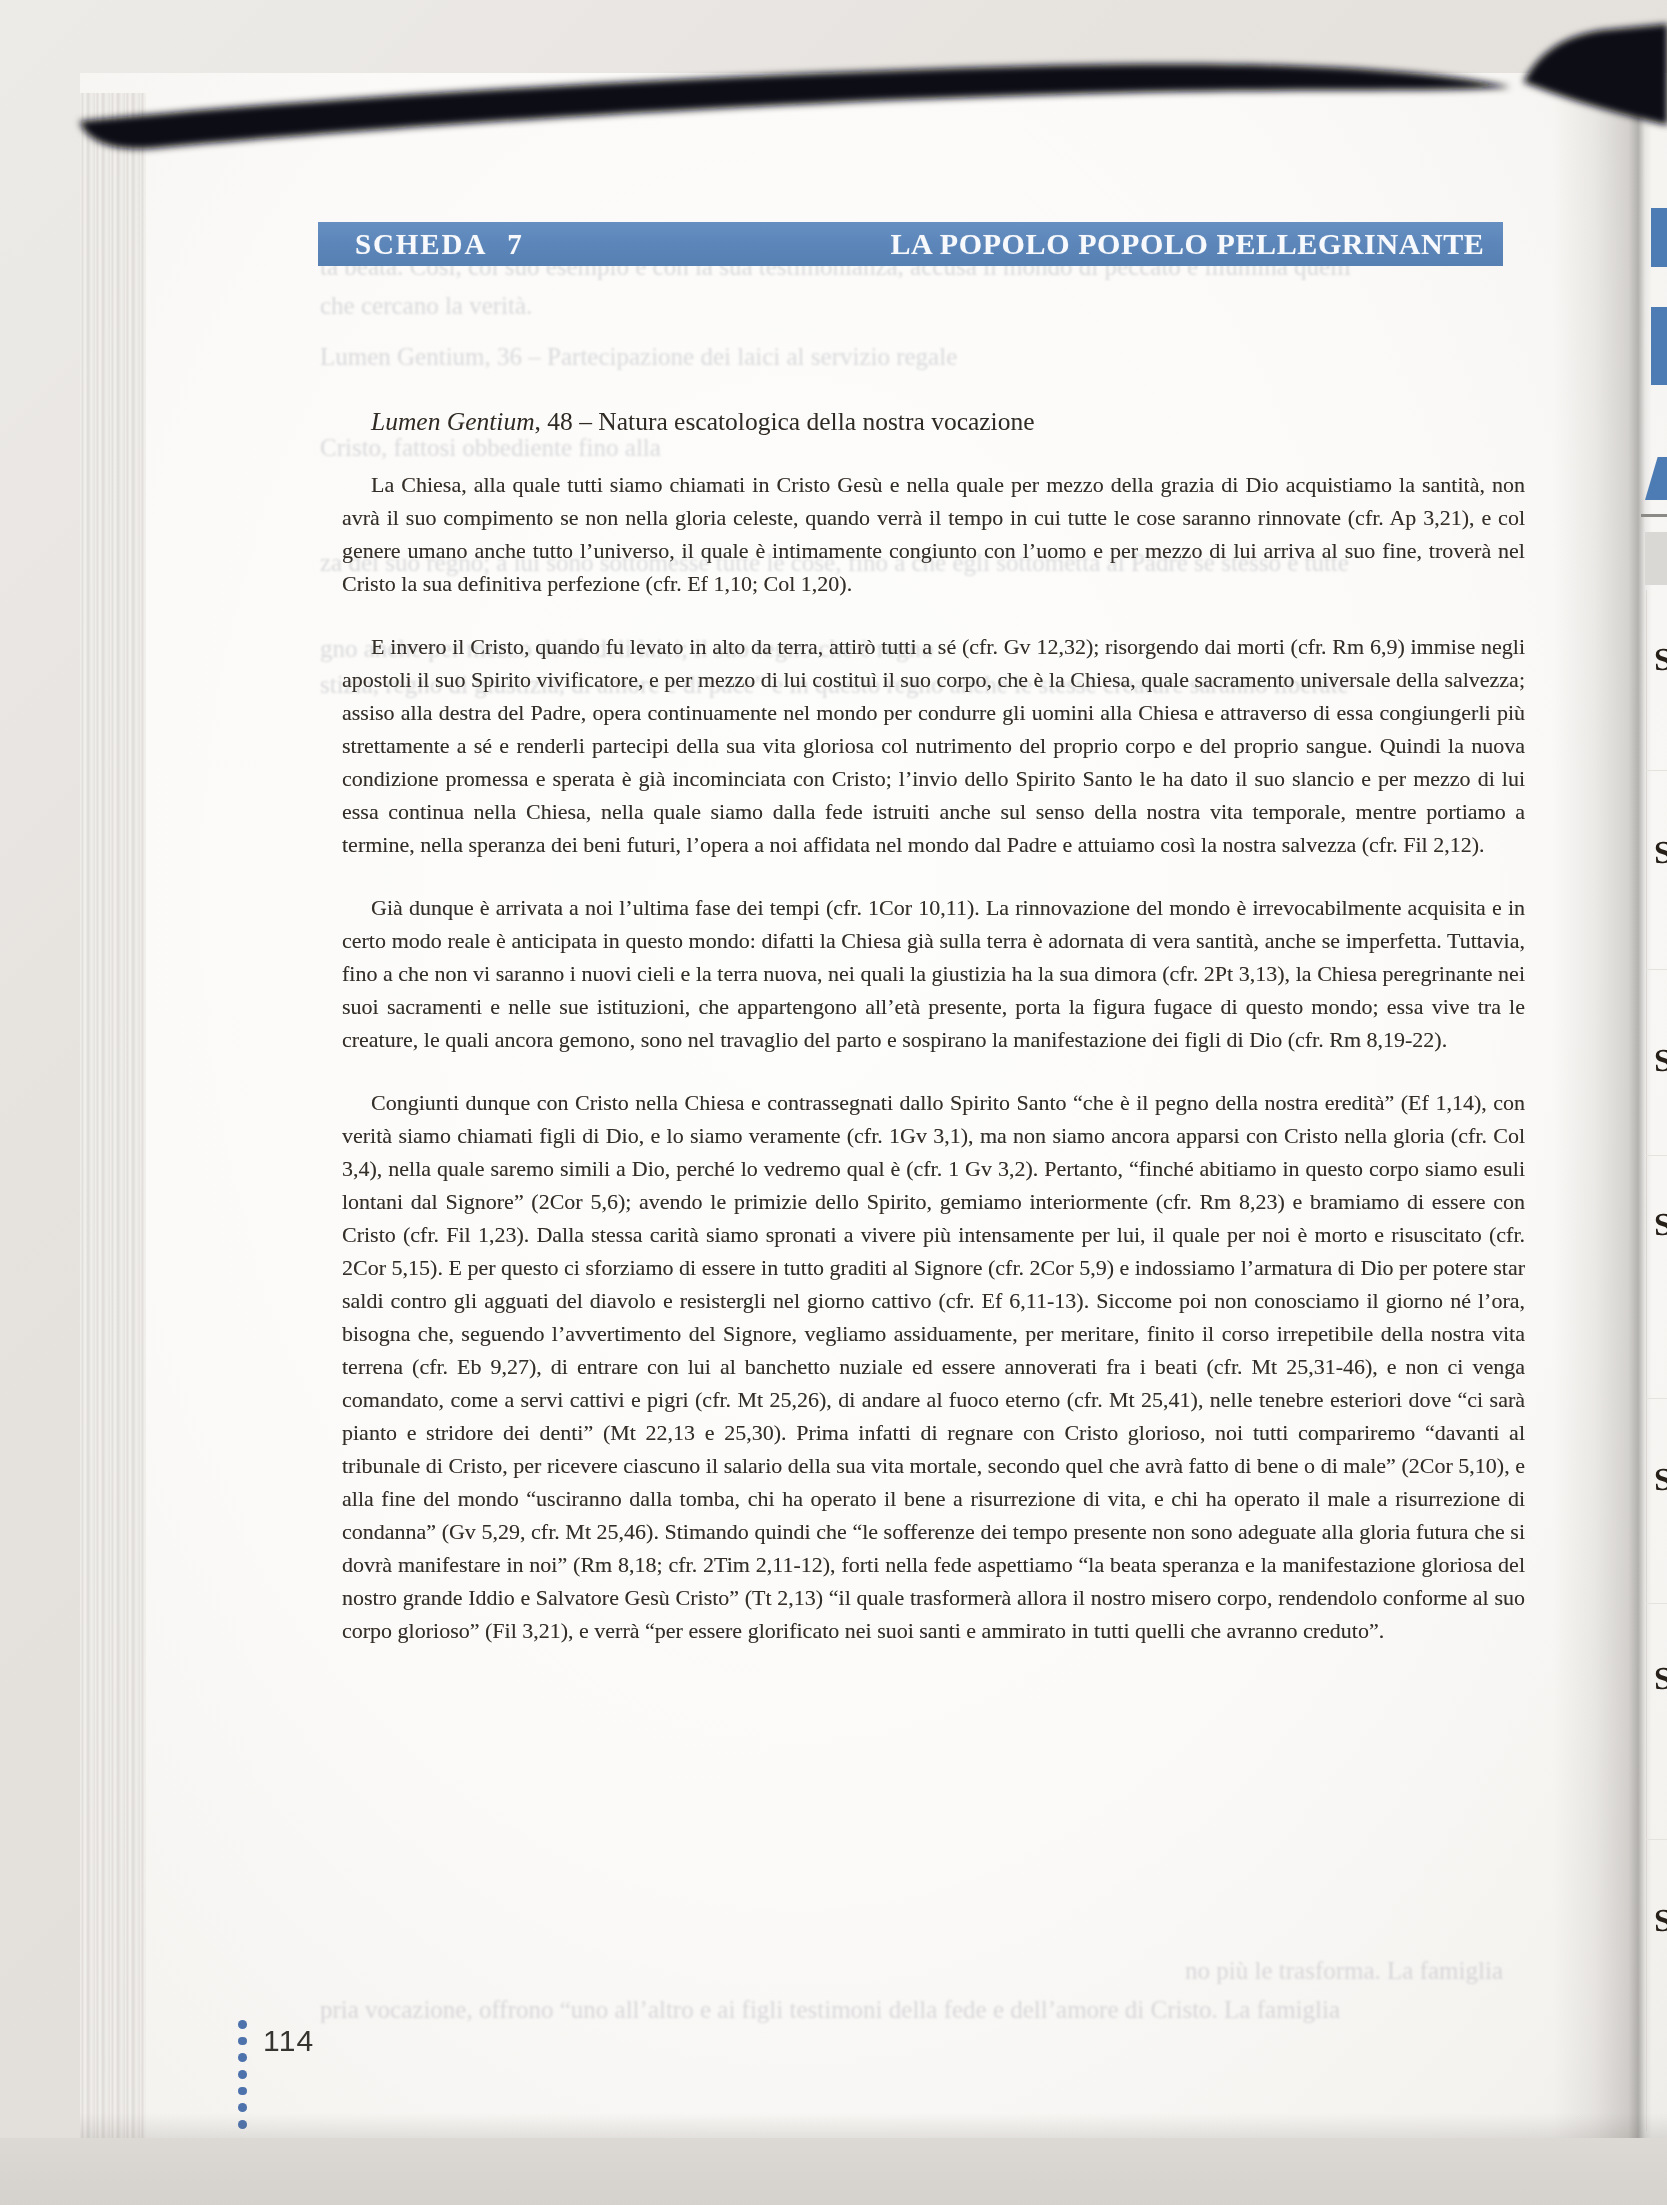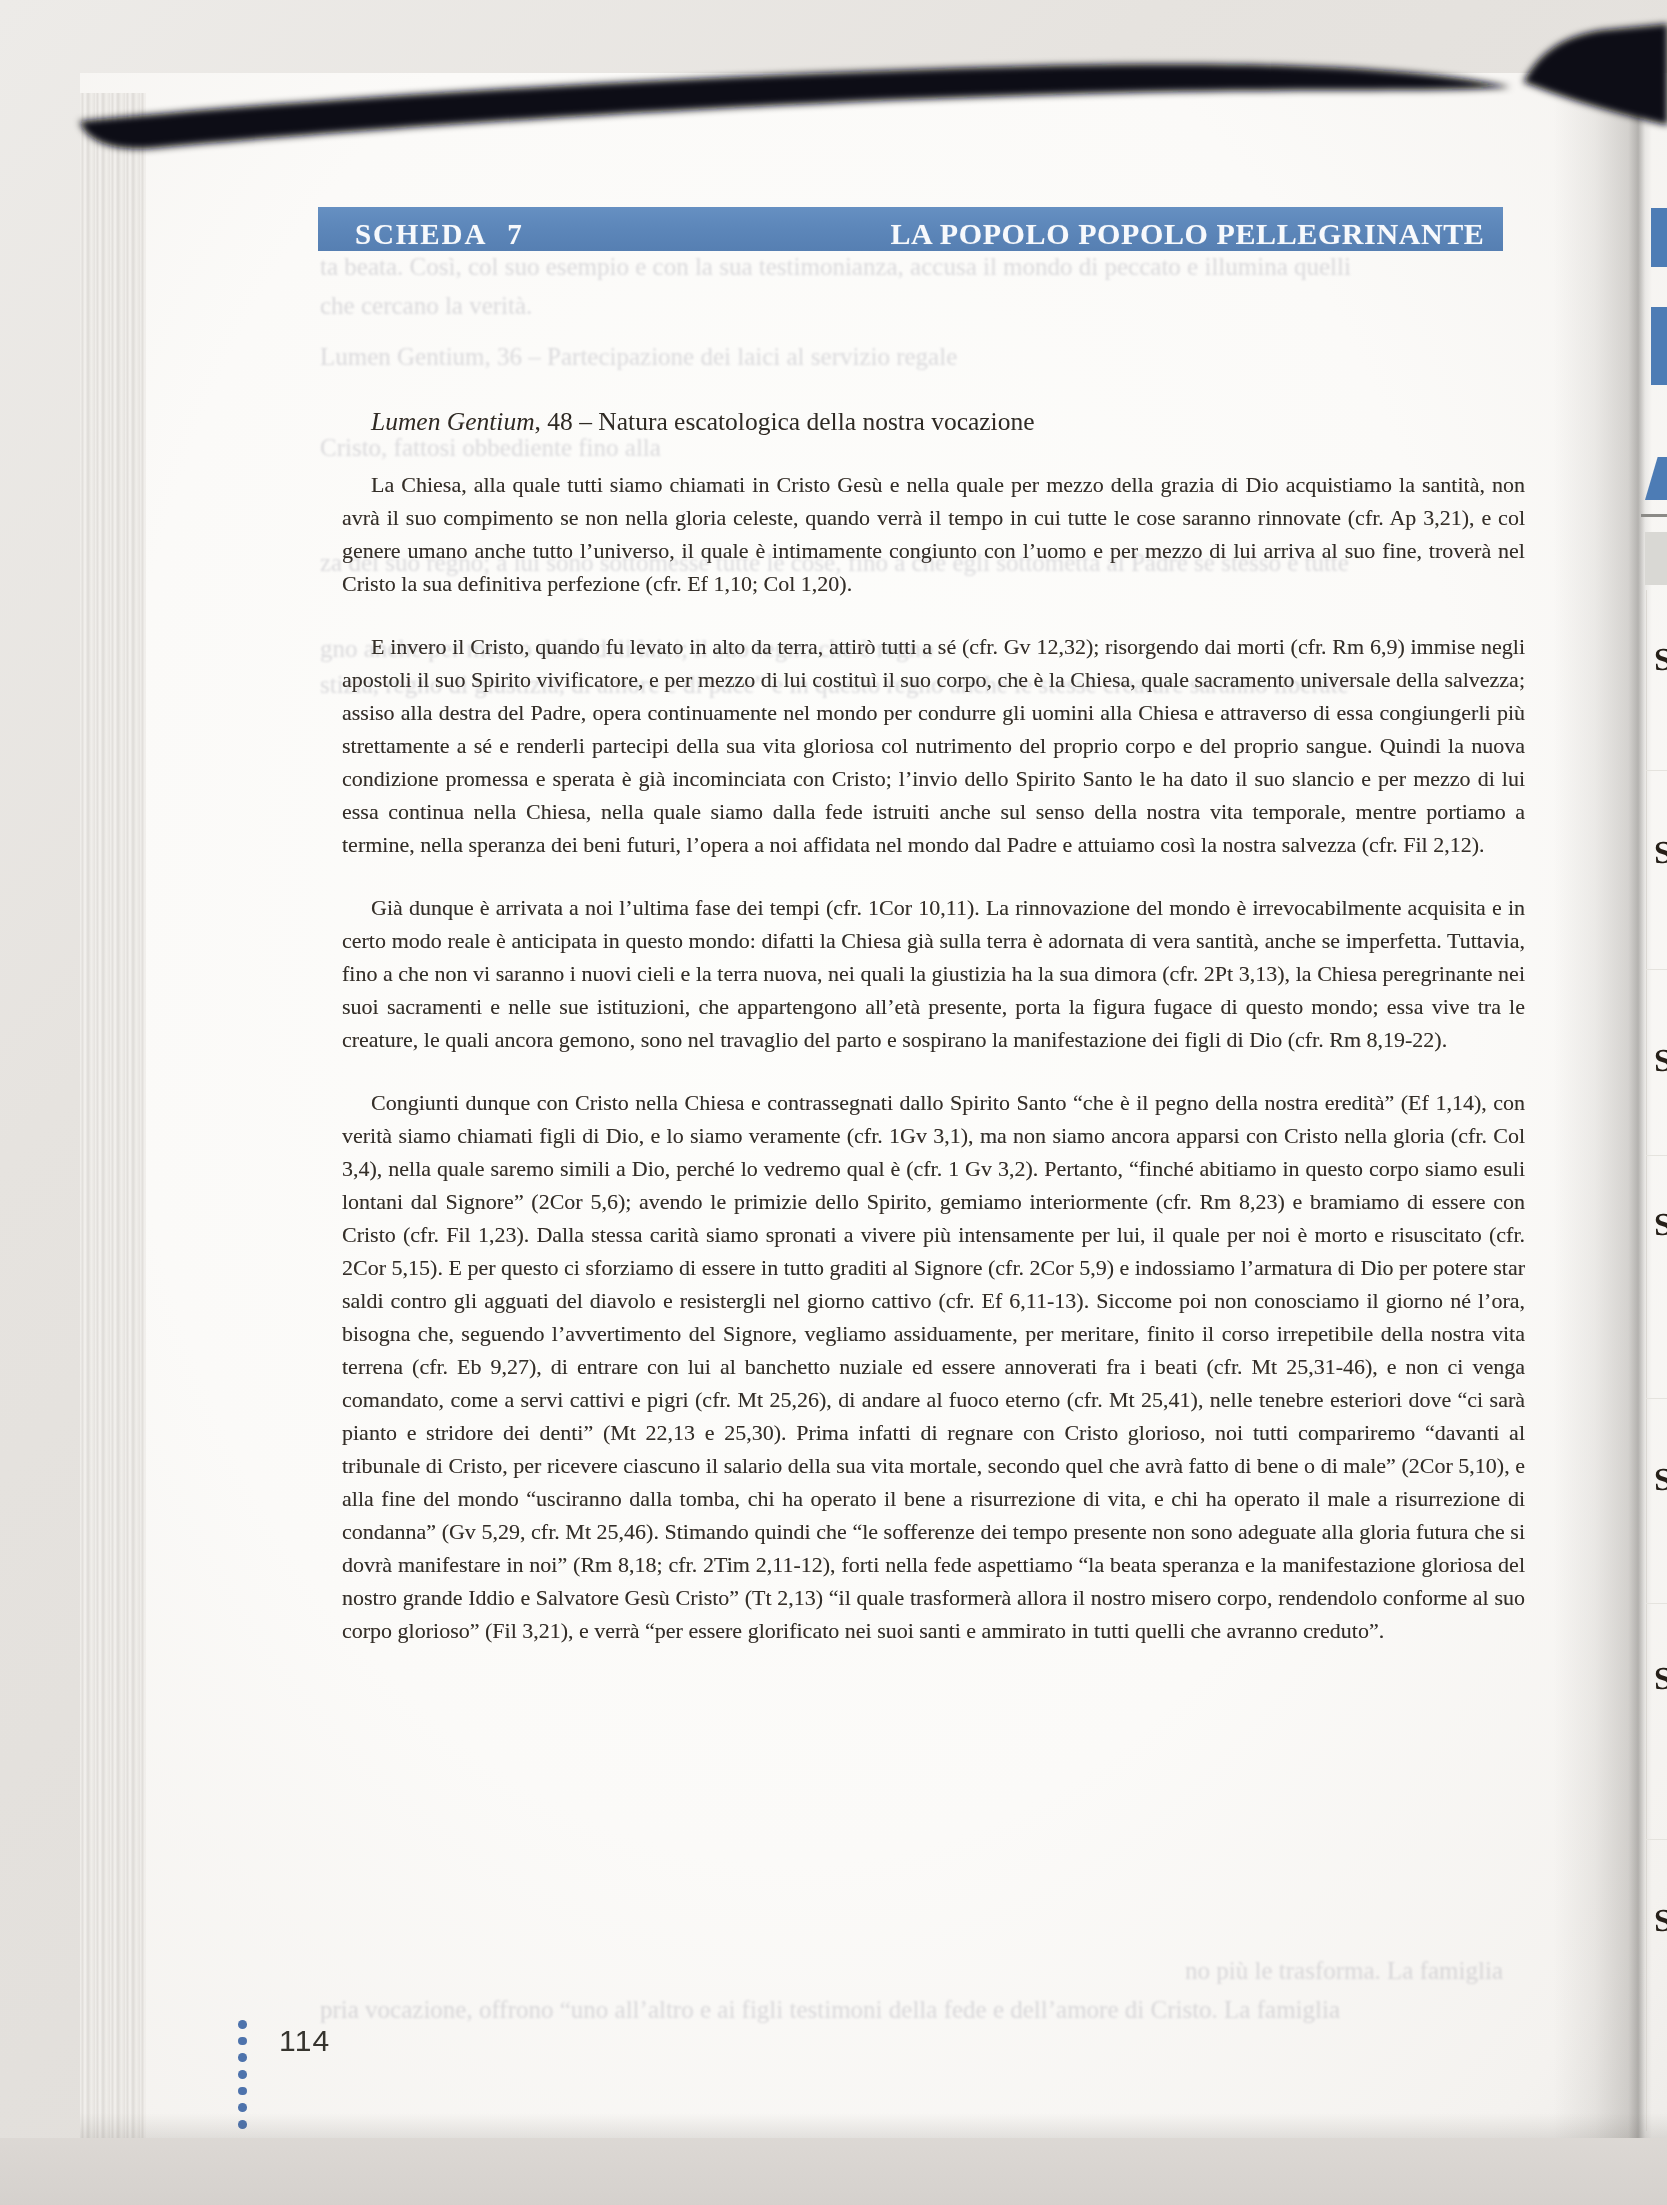--- a/index.html
+++ b/index.html
@@ -23,44 +23,44 @@
     background:linear-gradient(90deg,rgba(0,0,0,0) 0%,rgba(115,109,102,.10) 42%,rgba(86,81,75,.22) 76%,rgba(50,47,43,.34) 86%,rgba(0,0,0,.06) 93%,rgba(0,0,0,0) 100%);}
   .rp-frag{position:absolute;background:#4d7cb5;filter:blur(0.6px);}
   .rp-frag.a-shape{clip-path:polygon(55% 0,100% 0,100% 100%,0 100%);}
   .rp-rule{position:absolute;background:#8b8a86;}
   .rp-gray{position:absolute;background:#d9d8d4;}
   .rp-boxline{position:absolute;background:#dbd8d3;width:1.2px;}
   .rp-tick{position:absolute;background:#e5e3de;height:1.2px;}
   .edge-letter{position:absolute;width:15px;overflow:hidden;font-family:"Liberation Serif",serif;
     font-weight:bold;font-size:32px;line-height:32px;color:#262019;transform:rotate(-2deg);}
   
-  .headerbar{position:absolute;left:318px;top:207px;width:1185px;height:44px;
+  .headerbar{position:absolute;left:318px;top:222px;width:1185px;height:44px;
     background:linear-gradient(180deg,#6690c2 0%,#5d87ba 45%,#567fb2 100%);
-    display:flex;align-items:flex-end;justify-content:space-between;
+    display:flex;align-items:center;justify-content:space-between;
     padding:0 18.6px 0 37px;box-sizing:border-box;}
   .h-left{font-weight:bold;font-size:29px;letter-spacing:1.9px;word-spacing:12.4px;color:#f7f9fc;
     text-shadow:0 0 1.2px rgba(255,255,255,.25);}
   .h-right{font-weight:bold;font-size:30px;letter-spacing:0.6px;color:#f7f9fc;
     text-shadow:0 0 1.2px rgba(255,255,255,.25);}
   
   .content{position:absolute;left:320px;top:405px;width:1183px;color:#332d27;margin-left:22px;}
   .doc-title{margin:0 0 29px 0;padding-left:29px;font-size:25.5px;font-weight:normal;line-height:34px;
     color:#2f2a24;}
   .doc-title em{font-style:italic;}
   .body-par{margin:0 0 30px 0;font-size:22px;line-height:33px;text-align:justify;
     text-indent:29px;color:#342e28;text-shadow:0 0 0.6px rgba(52,46,40,.35);}
   
   .bleed{position:absolute;left:320px;width:1183px;font-size:25px;line-height:29px;
     color:rgba(105,106,122,.55);opacity:.42;filter:blur(1.2px);white-space:nowrap;overflow:hidden;}
   .bleed.br{text-align:right;}
   
   .dots-col{position:absolute;left:238px;top:2020px;width:8.7px;}
   .dot{display:block;width:8.7px;height:8.7px;border-radius:50%;background:#4e73ac;margin:0 0 8px 0;}
   .pagenum{position:absolute;left:263px;top:2024px;font-family:"Liberation Sans",sans-serif;
-    font-size:30px;letter-spacing:1.2px;color:#36342e;margin-left:16px;}
+    font-size:30px;letter-spacing:1.2px;color:#36342e;}
 </style>
 </head>
 <body>
 
 <div class="canvas">
 
   <div class="page"></div>
   <div class="page-stack"></div>
 
   <div>

